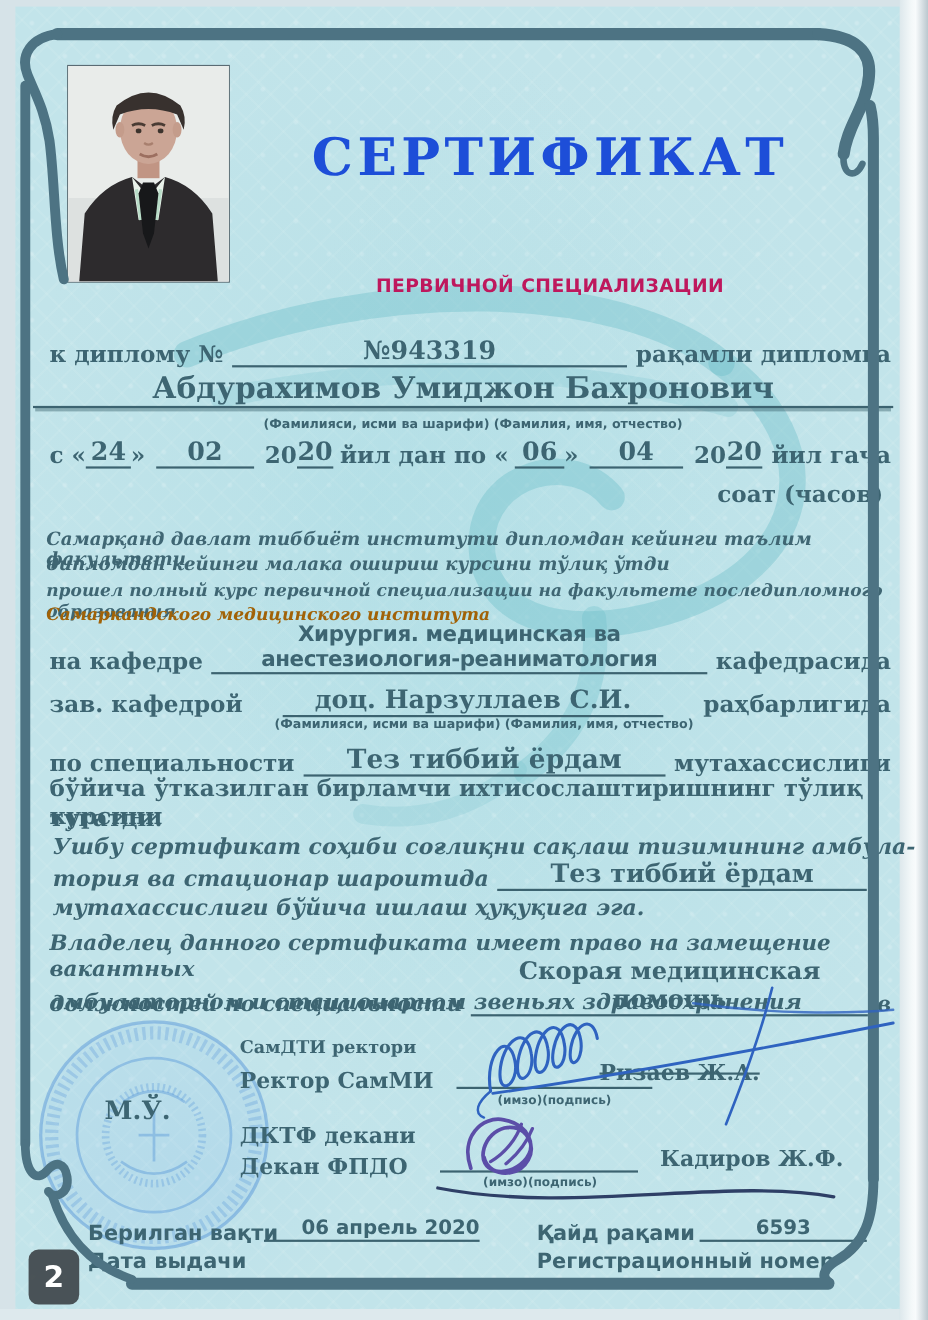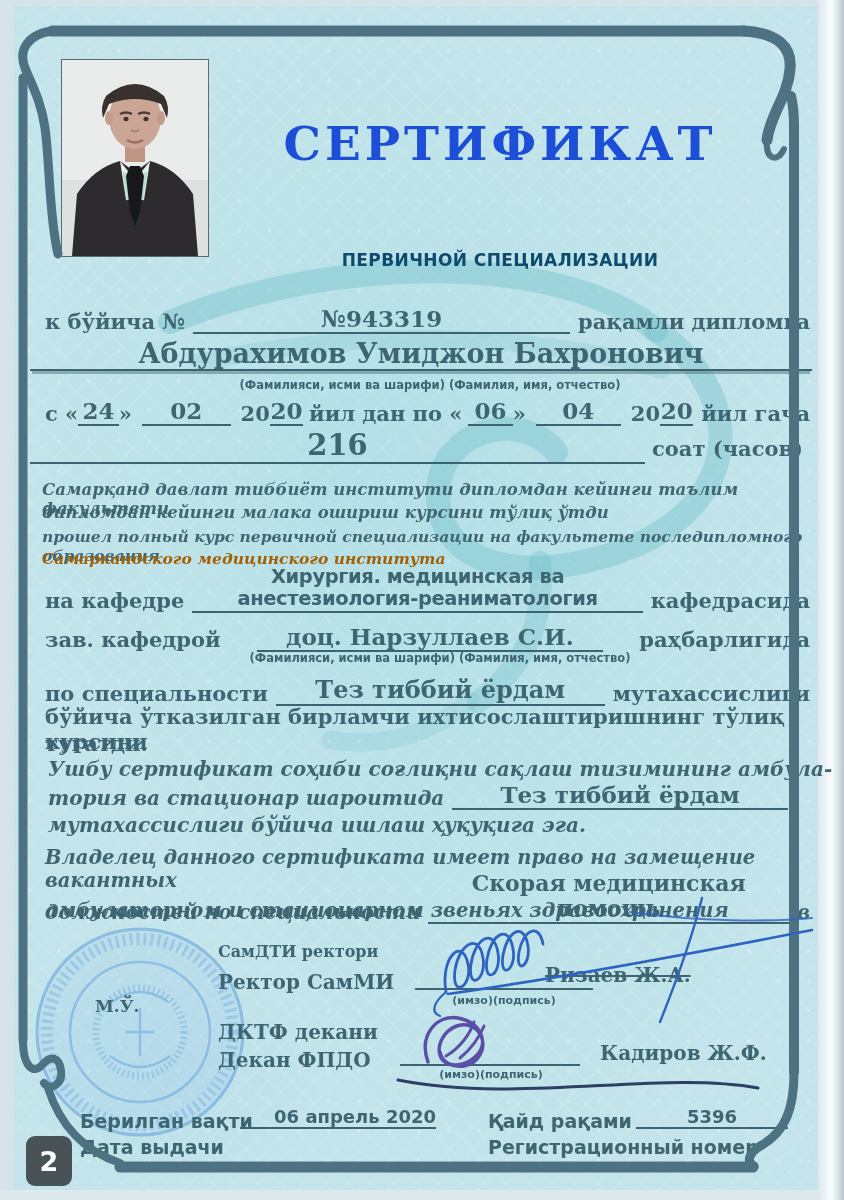--- a/index.html
+++ b/index.html
@@ -87,24 +87,24 @@
       <ellipse cx="84" cy="59" rx="2.6" ry="2.2" fill="#3c332d"></ellipse>
       <path d="M69 70 q4 3 8 0" stroke="#a87f6e" stroke-width="2" fill="none"></path>
       <path d="M65 80 q8 5 16 0" stroke="#9c6f60" stroke-width="2.5" fill="none"></path>
     </svg>
   </div>
 
 
   <div class="abs serif b" style="left:170px;top:116px;width:660px;text-align:center;font-size:47px;color:#1d4ed8;letter-spacing:4px;z-index:3;">СЕРТИФИКАТ</div>
 
 
-  <div class="abs sans b" style="left:250px;top:250px;width:500px;text-align:center;font-size:17px;color:#0c4a6e;letter-spacing:.4px;z-index:3;">ПЕРВИЧНОЙ СПЕЦИАЛИЗАЦИИ</div>
+  <div class="abs sans b" style="left:250px;top:250px;width:500px;text-align:center;font-size:17px;color:#be185d;letter-spacing:.4px;z-index:3;">ПЕРВИЧНОЙ СПЕЦИАЛИЗАЦИИ</div>
 
   <div class="abs row ink" style="left:45px;top:306px;width:765px;z-index:3;">
-    <span class="serif b nowrap" style="font-size:21px;">к бўйича №</span>
+    <span class="serif b nowrap" style="font-size:21px;">к диплому №</span>
     <span class="fill serif b" style="font-size:23px;">№943319</span>
     <span class="serif b nowrap" style="font-size:21px;">рақамли дипломга</span>
   </div>
 
   <div class="abs" style="left:30px;top:338px;width:782px;border-bottom:2.5px solid #3c6370;box-shadow:0 5px 0 -2px rgba(61,101,114,.45);text-align:center;z-index:3;">
     <span class="serif b ink" style="font-size:27px;">Абдурахимов Умиджон Бахронович</span>
   </div>
   <div class="abs sans b ink" style="left:150px;top:378px;width:560px;text-align:center;font-size:11.5px;z-index:3;">(Фамилияси, исми ва шарифи) (Фамилия, имя, отчество)</div>
 
   <div class="abs row serif b ink" style="left:45px;top:398px;width:765px;font-size:21px;z-index:3;">
@@ -116,23 +116,20 @@
     <span class="cell" style="width:36px;font-size:23px;">20</span>
     <span class="nowrap" style="margin:0 6px;">йил дан по «</span>
     <span class="cell" style="width:48px;font-size:23px;">06</span>
     <span class="nowrap">»</span>
     <span class="cell" style="width:92px;font-size:23px;margin:0 10px;">04</span>
     <span class="nowrap">20</span>
     <span class="cell" style="width:36px;font-size:23px;">20</span>
     <span class="nowrap" style="margin-left:8px;">йил гача</span>
   </div>
 
-  <div class="abs" style="left:30px;top:428px;width:615px;border-bottom:2.5px solid #3c6370;text-align:center;z-index:3;">
-    <span class="serif b ink" style="font-size:29px;">216</span>
-  </div>
   <div class="abs serif b ink nowrap" style="left:652px;top:436px;font-size:21px;z-index:3;">соат (часов)</div>
 
   <div class="abs serif b i" style="left:42px;top:480px;font-size:16.5px;color:#3f6673;z-index:3;">Самарқанд давлат тиббиёт институти дипломдан кейинги таълим факультети</div>
   <div class="abs serif b i" style="left:42px;top:503px;font-size:16.5px;color:#3f6673;z-index:3;">дипломдан кейинги малака ошириш курсини тўлиқ ўтди</div>
   <div class="abs serif b i" style="left:42px;top:527px;font-size:15.5px;color:#3f6673;z-index:3;">прошел полный курс первичной специализации на факультете последипломного образования</div>
   <div class="abs serif b i" style="left:42px;top:549px;font-size:15.5px;color:#a16207;z-index:3;">Самаркандского медицинского института</div>
 
   <div class="abs row ink" style="left:45px;top:566px;width:765px;z-index:3;">
     <span class="serif b nowrap" style="font-size:21px;">на кафедре</span>
     <span class="fill sans b" style="font-size:19.5px;letter-spacing:-0.4px;">Хирургия. медицинская ва анестезиология-реаниматология</span>
@@ -162,21 +159,21 @@
   <div class="abs serif b i ink" style="left:48px;top:813px;font-size:20px;z-index:3;">мутахассислиги бўйича ишлаш ҳуқуқига эга.</div>
 
   <div class="abs serif b i ink" style="left:45px;top:846px;font-size:19.5px;z-index:3;">Владелец данного сертификата имеет право на замещение вакантных</div>
   <div class="abs row ink" style="left:45px;top:871px;width:765px;z-index:3;">
     <span class="serif b i nowrap" style="font-size:19.5px;">должностей по специальности</span>
     <span class="fill serif b" style="font-size:22px;max-width:400px;">Скорая медицинская помощь</span>
     <span class="serif b i nowrap" style="font-size:19.5px;">в</span>
   </div>
   <div class="abs serif b i ink" style="left:45px;top:899px;font-size:19.5px;z-index:3;">амбулаторном и стационарном  звеньях здравоохранения</div>
 
-  <div class="abs serif b ink" style="left:95px;top:996px;font-size:17px;z-index:3;">М.Ў.</div>
+  <div class="abs serif b ink" style="left:95px;top:996px;font-size:23px;z-index:3;">М.Ў.</div>
 
   <div class="abs serif b ink" style="left:218px;top:942px;font-size:16px;z-index:3;">СамДТИ ректори</div>
   <div class="abs serif b ink" style="left:218px;top:970px;font-size:20px;z-index:3;">Ректор СамМИ</div>
   <div class="abs" style="left:415px;top:964px;width:178px;height:24px;border-bottom:2.5px solid #3c6370;z-index:3;"></div>
   <div class="abs sans b ink" style="left:408px;top:994px;width:192px;text-align:center;font-size:11px;z-index:3;">(имзо)(подпись)</div>
   <div class="abs serif b ink strike" style="left:545px;top:963px;font-size:20px;z-index:3;">Ризаев Ж.А.</div>
 
   <div class="abs serif b ink" style="left:218px;top:1020px;font-size:20px;z-index:3;">ДКТФ декани</div>
   <div class="abs serif b ink" style="left:218px;top:1048px;font-size:20px;z-index:3;">Декан ФПДО</div>
   <div class="abs" style="left:400px;top:1040px;width:180px;height:24px;border-bottom:2.5px solid #3c6370;z-index:3;"></div>
@@ -184,21 +181,21 @@
   <div class="abs serif b ink" style="left:600px;top:1041px;font-size:20px;z-index:3;">Кадиров Ж.Ф.</div>
 
   <div class="abs sans b ink nowrap" style="left:80px;top:1110px;font-size:19px;z-index:3;">Берилган вақти</div>
   <div class="abs" style="left:240px;top:1106px;width:196px;border-bottom:2.5px solid #3c6370;text-align:right;z-index:3;">
     <span class="sans b ink" style="font-size:18px;">06 апрель 2020</span>
   </div>
   <div class="abs sans b ink nowrap" style="left:80px;top:1136px;font-size:19px;z-index:3;">Дата выдачи</div>
 
   <div class="abs sans b ink nowrap" style="left:488px;top:1110px;font-size:19px;z-index:3;">Қайд рақами</div>
   <div class="abs" style="left:636px;top:1106px;width:152px;border-bottom:2.5px solid #3c6370;text-align:center;z-index:3;">
-    <span class="sans b ink" style="font-size:18px;">5396</span>
+    <span class="sans b ink" style="font-size:18px;">6593</span>
   </div>
   <div class="abs sans b ink nowrap" style="left:488px;top:1136px;font-size:19px;z-index:3;">Регистрационный номер</div>
 
   <svg class="layer" width="844" height="1200" viewBox="0 0 844 1200" style="z-index:4;">
     <g fill="none" stroke="#4d7383" stroke-linecap="round">
       <path d="M52 31 H744" stroke-width="11"></path>
       <path d="M744 31 C778 33 792 47 790 69 C788 97 770 114 767 140" stroke-width="11"></path>
       <path d="M767 140 C765 160 778 163 784 149" stroke-width="6"></path>
       <path d="M791 96 C793 104 794 112 794 126 L794 1072" stroke-width="10"></path>
       <path d="M794 1072 C794 1108 786 1131 762 1145 C748 1153 746 1162 754 1166" stroke-width="9"></path>

